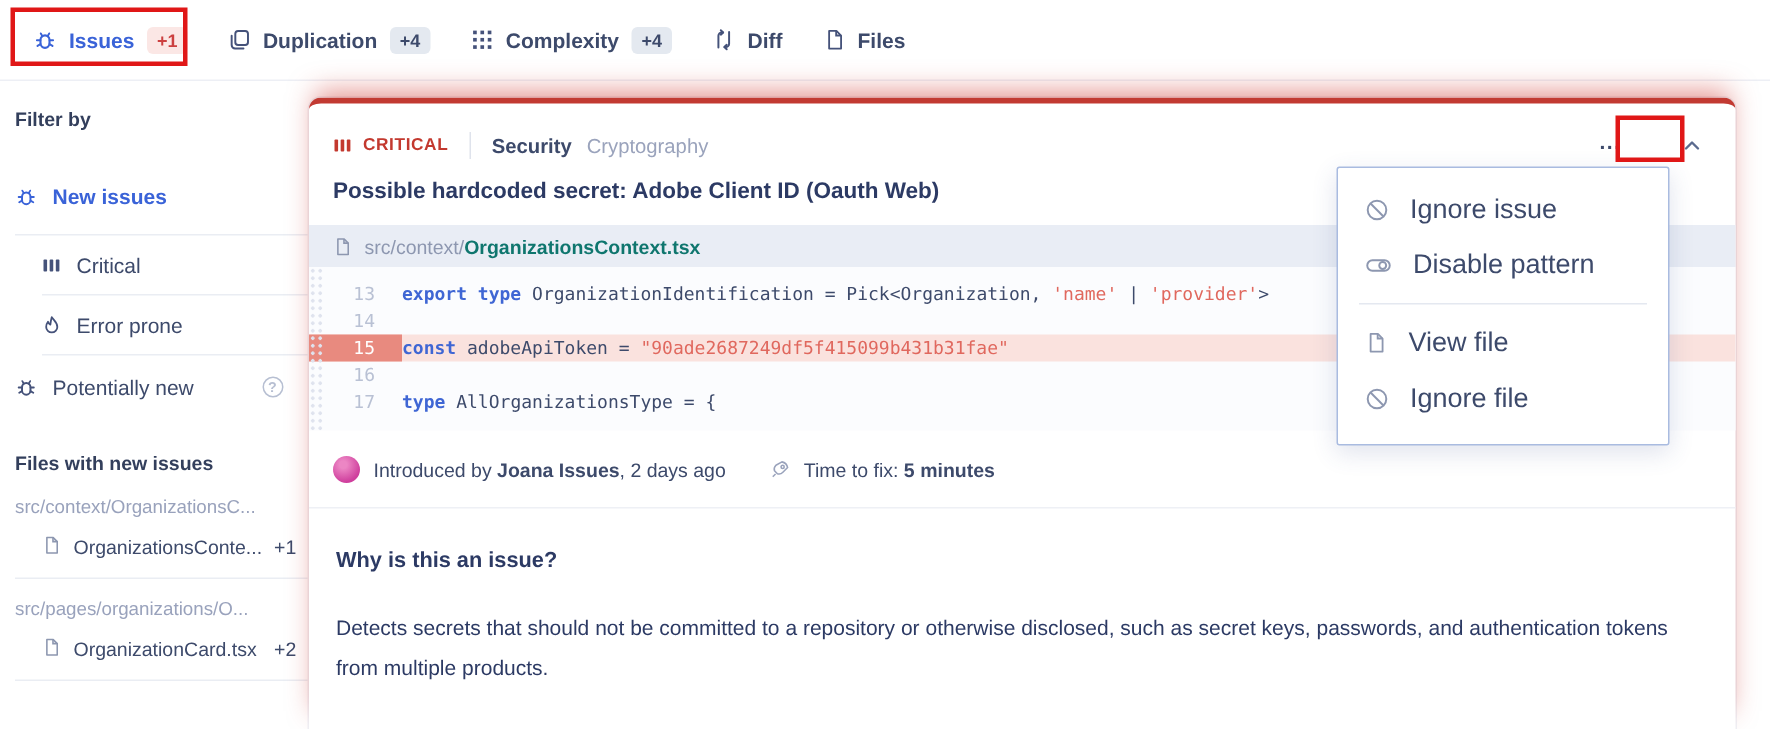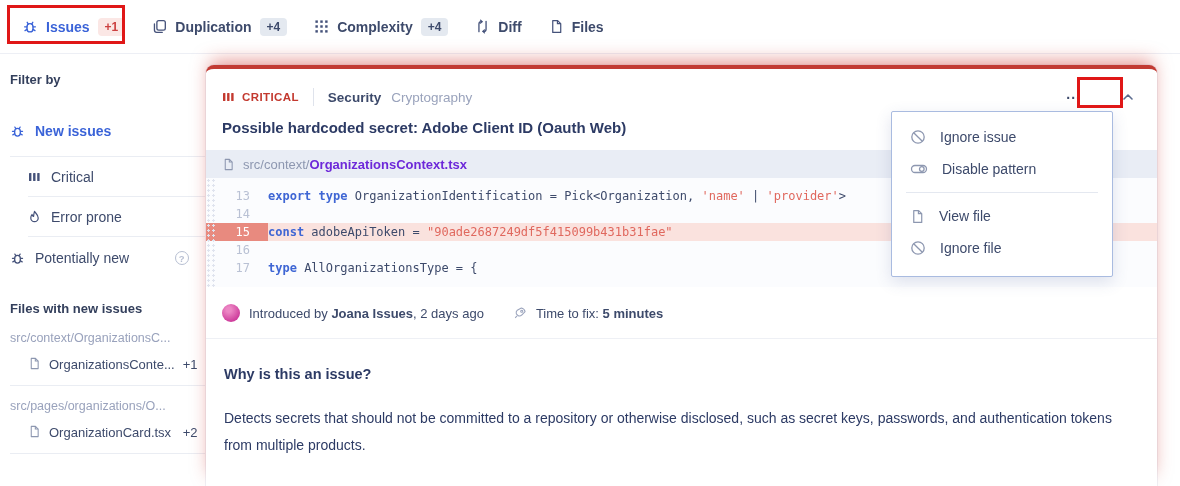--- a/index.html
+++ b/index.html
@@ -52,21 +52,21 @@
   .more { margin-left:auto; border:none; background:none; font-size:14px; font-weight:bold;
     color:#3d4a6b; cursor:pointer; letter-spacing:1px; line-height:10px; padding:4px 8px 10px; }
   .collapse { border:none; background:none; cursor:pointer; color:#5b6b8f; display:flex;
     padding:4px; margin-left:14px; margin-right:2px; }
   .title { font-size:15px; font-weight:bold; color:#2c3a64; margin-top:10px; }
 
   .filebar { height:28px; background:#e9edf5; display:flex; align-items:center; gap:8px;
     padding:0 16px; font-size:13px; cursor:pointer; }
   .filebar .sicon { color:#8d97b0; display:flex; }
   .fprefix { color:#8d97b0; }
-  .fname { color:#6d28d9; font-weight:bold; }
+  .fname { color:#0f766e; font-weight:bold; }
 
   .codeblock { background:#fbfcfe; padding:9px 0 10px; position:relative; }
   .codeblock::before { content:""; position:absolute; left:0; top:0; bottom:0; width:9px;
     background-image:radial-gradient(#dfe3ee 1px, transparent 1.2px); background-size:5px 5px; }
   .code-row { display:flex; height:18px; line-height:18px;
     font-family:"DejaVu Sans Mono", monospace; font-size:12px; }
   .ln { width:62px; flex-shrink:0; text-align:right; padding-right:18px; color:#b9c1d4; }
   .code { white-space:pre; color:#3d4a6b; flex:1; }
   .kw { color:#3f66d4; font-weight:bold; }
   .str { color:#e0685e; }
@@ -79,21 +79,21 @@
   .rocket { color:#9aa3bc; display:flex; margin-left:20px; }
   .cdiv { border:none; border-top:1px solid #eef0f5; margin-top:16px; }
   .why { padding:27px 18px 0; }
   .why h3 { font-size:14.5px; font-weight:bold; color:#2c3a64; }
   .why p { font-size:14px; color:#2c3a64; line-height:1.9; margin-top:23px; }
 
   
   .menu { position:absolute; left:891px; top:111px; width:222px; background:#fff;
     border:1px solid #a9bbe0; border-radius:2px; padding:9px 0 12px; z-index:10;
     box-shadow:0 5px 16px rgba(60,80,140,.16); }
-  .mitem { display:flex; align-items:center; gap:14px; padding:8px 18px; font-size:14px;
+  .mitem { display:flex; align-items:center; gap:14px; padding:8px 18px; font-size:18px;
     color:#3d4a6b; cursor:pointer; }
   .mitem .sicon { color:#8d97b0; display:flex; }
   .mdiv { border:none; border-top:1px solid #e4e8f0; margin:7px 14px; }
 
   
   .annot { position:absolute; border:3px solid #e01717; z-index:30; pointer-events:none; }
   #annot-issues { left:7px; top:5px; width:118px; height:39px; }
   #annot-more { left:1077px; top:77px; width:46px; height:31px; }
 </style>
 </head>

